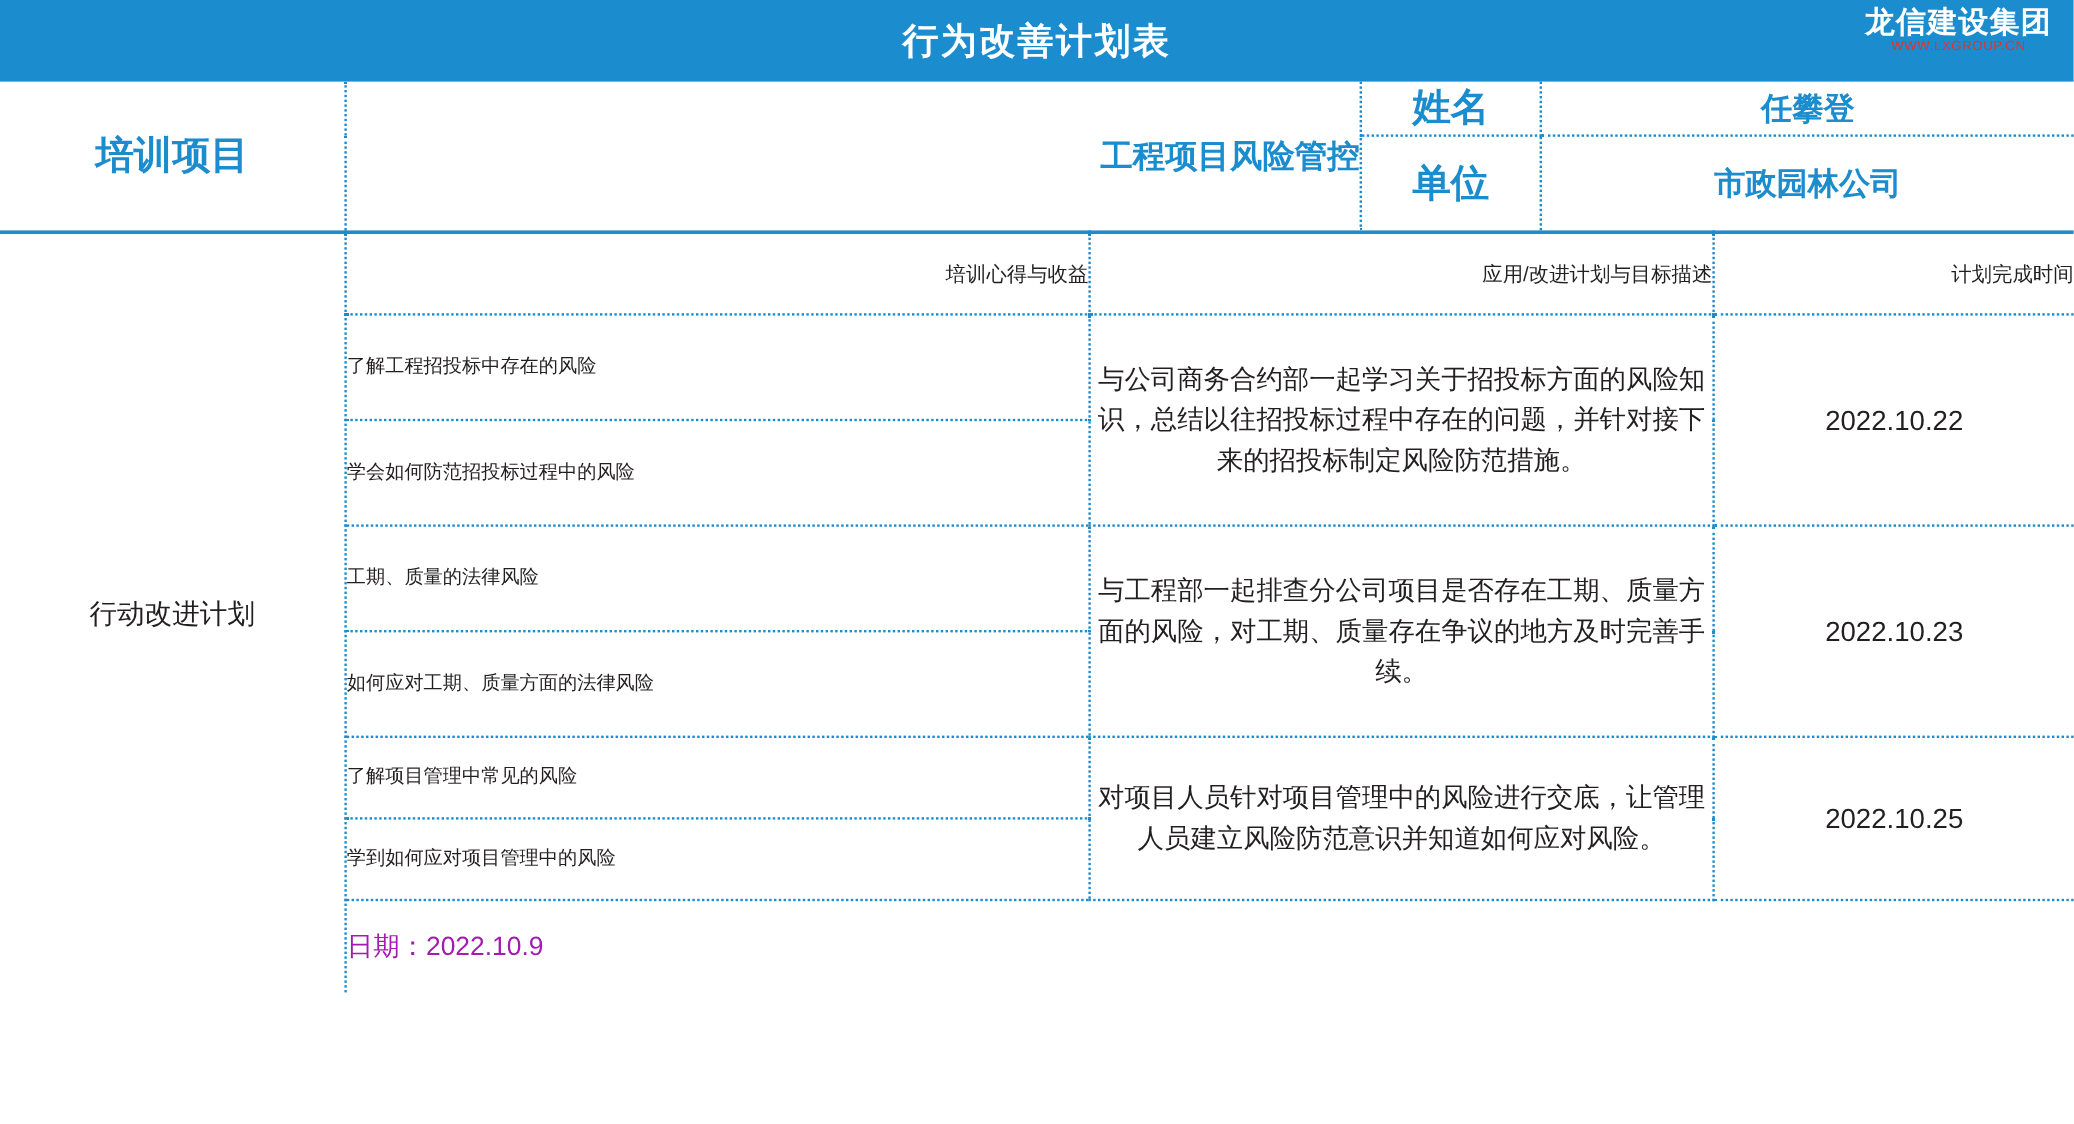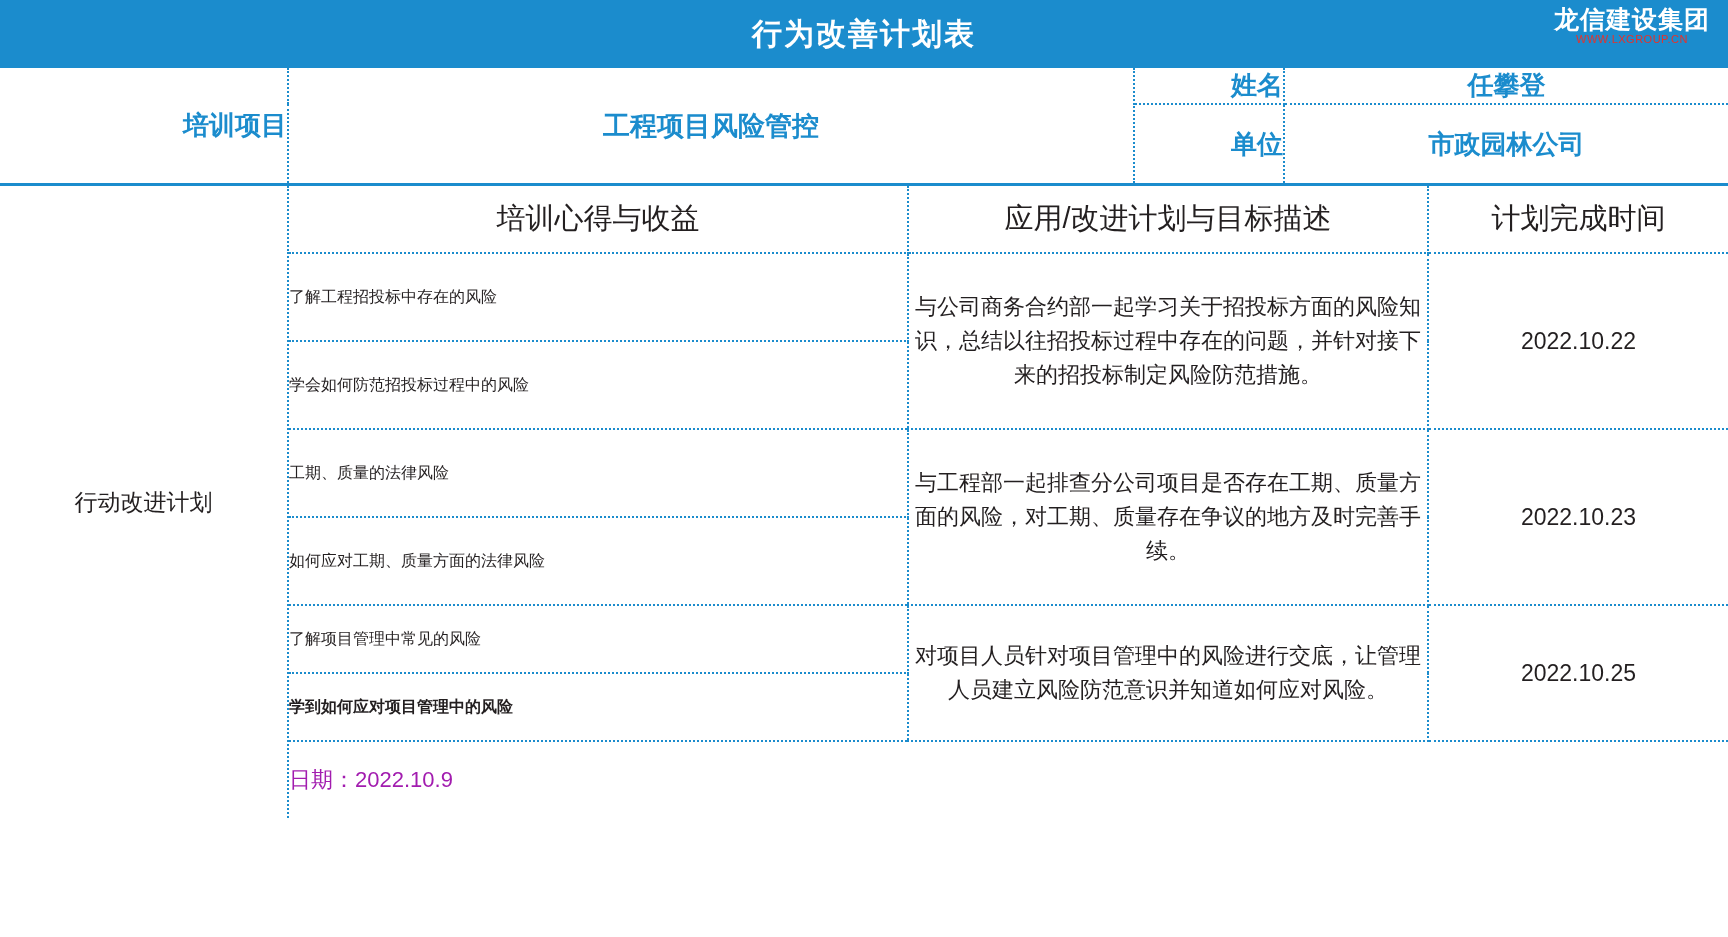--- a/index.html
+++ b/index.html
@@ -76,42 +76,42 @@
     padding: 0;
   }
 
   .dotted-r { border-right: 2px dotted #1b8ccd; }
   .dotted-b { border-bottom: 2px dotted #1b8ccd; }
   .solid-t  { border-top: 3px solid #1b8ccd; }
 
   
   .head-label {
     color: #1b8ccd;
-    font-size: 26px;
-    font-weight: bold;
-    text-align: right;
+    font-size: 32px;
+    font-weight: bold;
+    text-align: center;
   }
   .head-value {
     color: #1b8ccd;
     font-size: 26px;
     font-weight: bold;
     text-align: center;
   }
   .head-course {
     color: #1b8ccd;
     font-size: 27px;
     font-weight: bold;
-    text-align: center;
+    text-align: right;
   }
 
   
   .col-head {
-    font-size: 29px;
-    color: #231f20;
-    text-align: center;
+    font-size: 17px;
+    color: #231f20;
+    text-align: right;
   }
   .cell-text {
     font-size: 16px;
     color: #231f20;
     text-align: left;
     padding: 10px 22px;
     line-height: 1.55;
   }
   .cell-text-plan {
     font-size: 22px;
@@ -207,21 +207,21 @@
       <tr>
         <td class="dotted-r dotted-b cell-text" style="height:86px;">如何应对工期、质量方面的法律风险</td>
       </tr>
 
       <tr>
         <td class="dotted-r dotted-b cell-text" style="height:66px;">了解项目管理中常见的风险</td>
         <td rowspan="2" class="dotted-r dotted-b cell-text-plan">对项目人员针对项目管理中的风险进行交底，让管理人员建立风险防范意识并知道如何应对风险。</td>
         <td rowspan="2" class="dotted-b cell-date">2022.10.25</td>
       </tr>
       <tr>
-        <td class="dotted-r dotted-b cell-text" style="height:66px;font-weight:bold;">学到如何应对项目管理中的风险</td>
+        <td class="dotted-r dotted-b cell-text" style="height:66px;">学到如何应对项目管理中的风险</td>
       </tr>
 
       <tr>
         <td colspan="3" class="footer-date" style="height:76px;">日期：2022.10.9</td>
       </tr>
     </tbody>
       </table>
   </div>
 
 </div>

